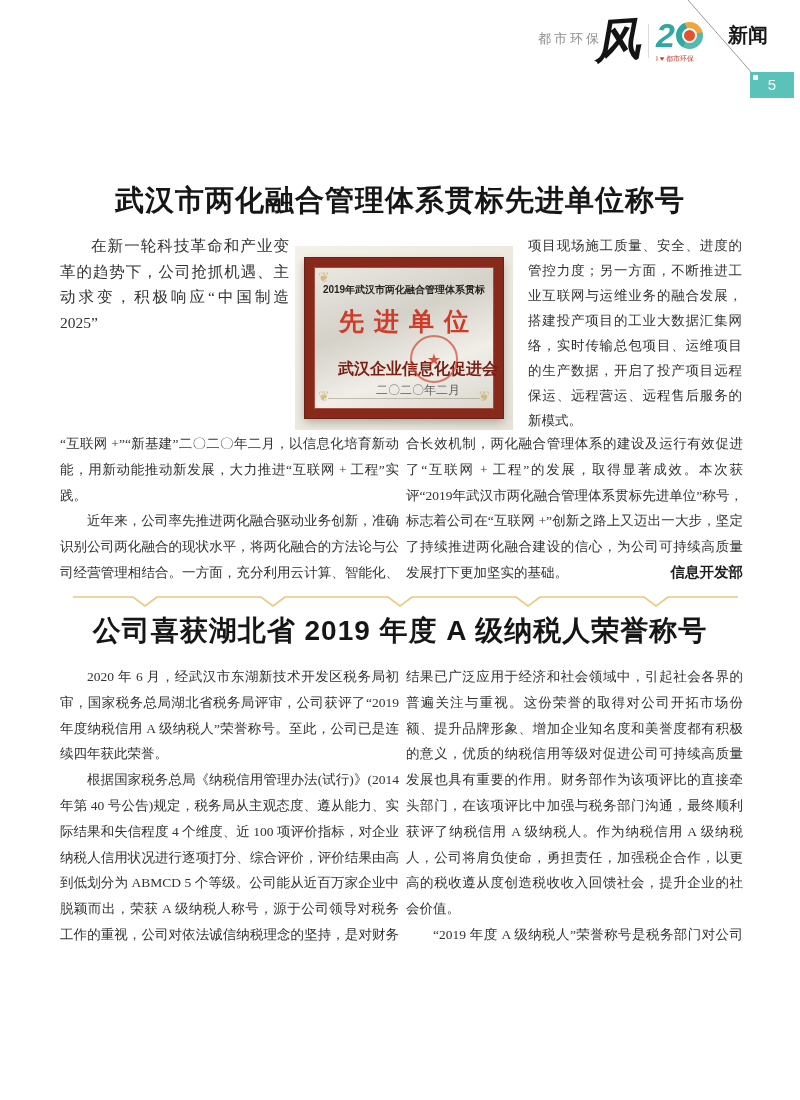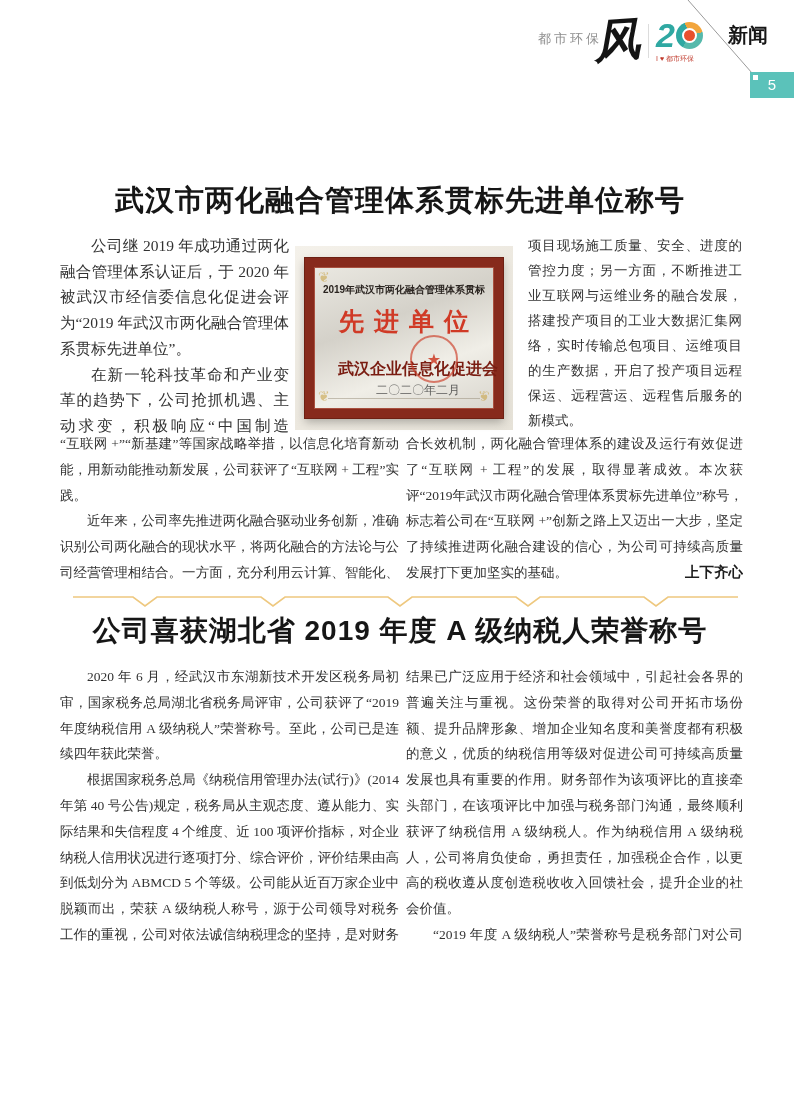--- a/index.html
+++ b/index.html
@@ -98,21 +98,20 @@
     <line x1="10" y1="0" x2="74" y2="73" stroke="#9a9a9a" stroke-width="1"></line>
   </svg>
   <div class="page-badge">
     <div class="badge-notch"></div>
     <div class="page-num">5</div>
   </div>
 
   <h1 class="h1b">武汉市两化融合管理体系贯标先进单位称号</h1>
 
   <div class="tb c1t">
-    <p class="ind">公司继 2019 年成功通过两化融合管理体系认证后，于 2020 年被武汉市经信委信息化促进会评为“2019 年武汉市两化融合管理体系贯标先进单位”。</p>
     <p class="ind">在新一轮科技革命和产业变革的趋势下，公司抢抓机遇、主动求变，积极响应“中国制造 2025”</p>
   </div>
 
   <figure class="photo">
     <div class="plaque">
       <div class="flourish fl-tl">❦</div>
       <div class="flourish fl-bl">❦</div>
       <div class="flourish fl-br">❦</div>
       <div class="cert-header">2019年武汉市两化融合管理体系贯标</div>
       <div class="cert-award">先进单位</div>
@@ -122,27 +121,27 @@
       <div class="cert-line"></div>
     </div>
   </figure>
 
   <div class="tb c2t">
     <p>项目现场施工质量、安全、进度的管控力度；另一方面，不断推进工业互联网与运维业务的融合发展，搭建投产项目的工业大数据汇集网络，实时传输总包项目、运维项目的生产数据，开启了投产项目远程保运、远程营运、远程售后服务的新模式。</p>
 
   </div>
 
   <div class="tb c1b">
-    <p>“互联网 +”“新基建”等国家战略举措，以信息化培育新动能，用新动能推动新发展，公司获评了“互联网 + 工程”实践。</p>
+    <p>“互联网 +”“新基建”二〇二〇年二月，以信息化培育新动能，用新动能推动新发展，大力推进“互联网 + 工程”实践。</p>
     <p class="ind">近年来，公司率先推进两化融合驱动业务创新，准确识别公司两化融合的现状水平，将两化融合的方法论与公司经营管理相结合。一方面，充分利用云计算、智能化、物联网等先进信息技术开展智慧工地建设，持续加强对在建</p>
   </div>
 
   <div class="tb c2b">
     <p>合长效机制，两化融合管理体系的建设及运行有效促进了“互联网 + 工程”的发展，取得显著成效。本次获评“2019年武汉市两化融合管理体系贯标先进单位”称号，标志着公司在“互联网 +”创新之路上又迈出一大步，坚定了持续推进两化融合建设的信心，为公司可持续高质量发展打下更加坚实的基础。</p>
-    <div class="byline overlap">上下齐心</div>
+    <div class="byline overlap">信息开发部</div>
   </div>
 
   <svg class="zigzag" viewBox="0 0 684 16">
     <path d="M13,3 H73 L85,12 L97,3 H201 L213,12 L225,3 H328 L340,12 L352,3 H456 L468,12 L480,3 H584 L596,12 L608,3 H678" fill="none" stroke="#eec87f" stroke-width="1.6"></path>
   </svg>
 
   <h2 class="h2t">公司喜获湖北省 2019 年度 A 级纳税人荣誉称号</h2>
 
   <div class="tb a2c1">
     <p class="ind">2020 年 6 月，经武汉市东湖新技术开发区税务局初审，国家税务总局湖北省税务局评审，公司获评了“2019年度纳税信用 A 级纳税人”荣誉称号。至此，公司已是连续四年获此荣誉。</p>

